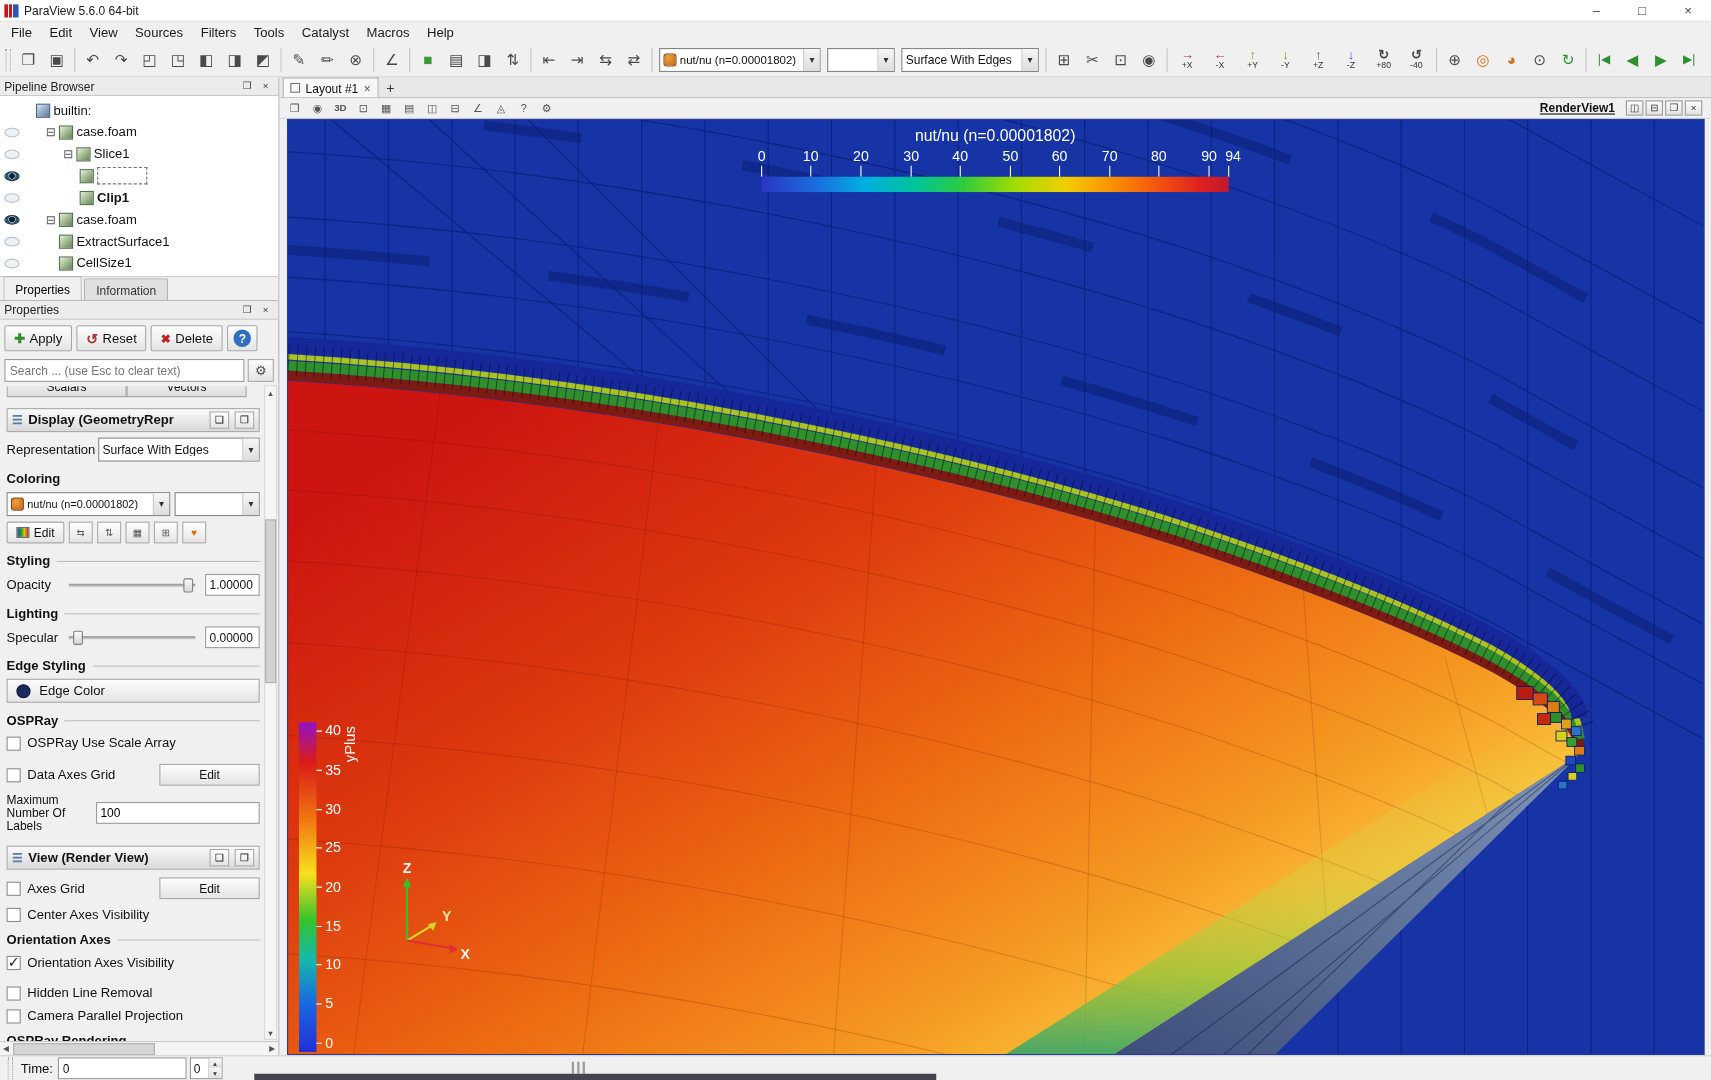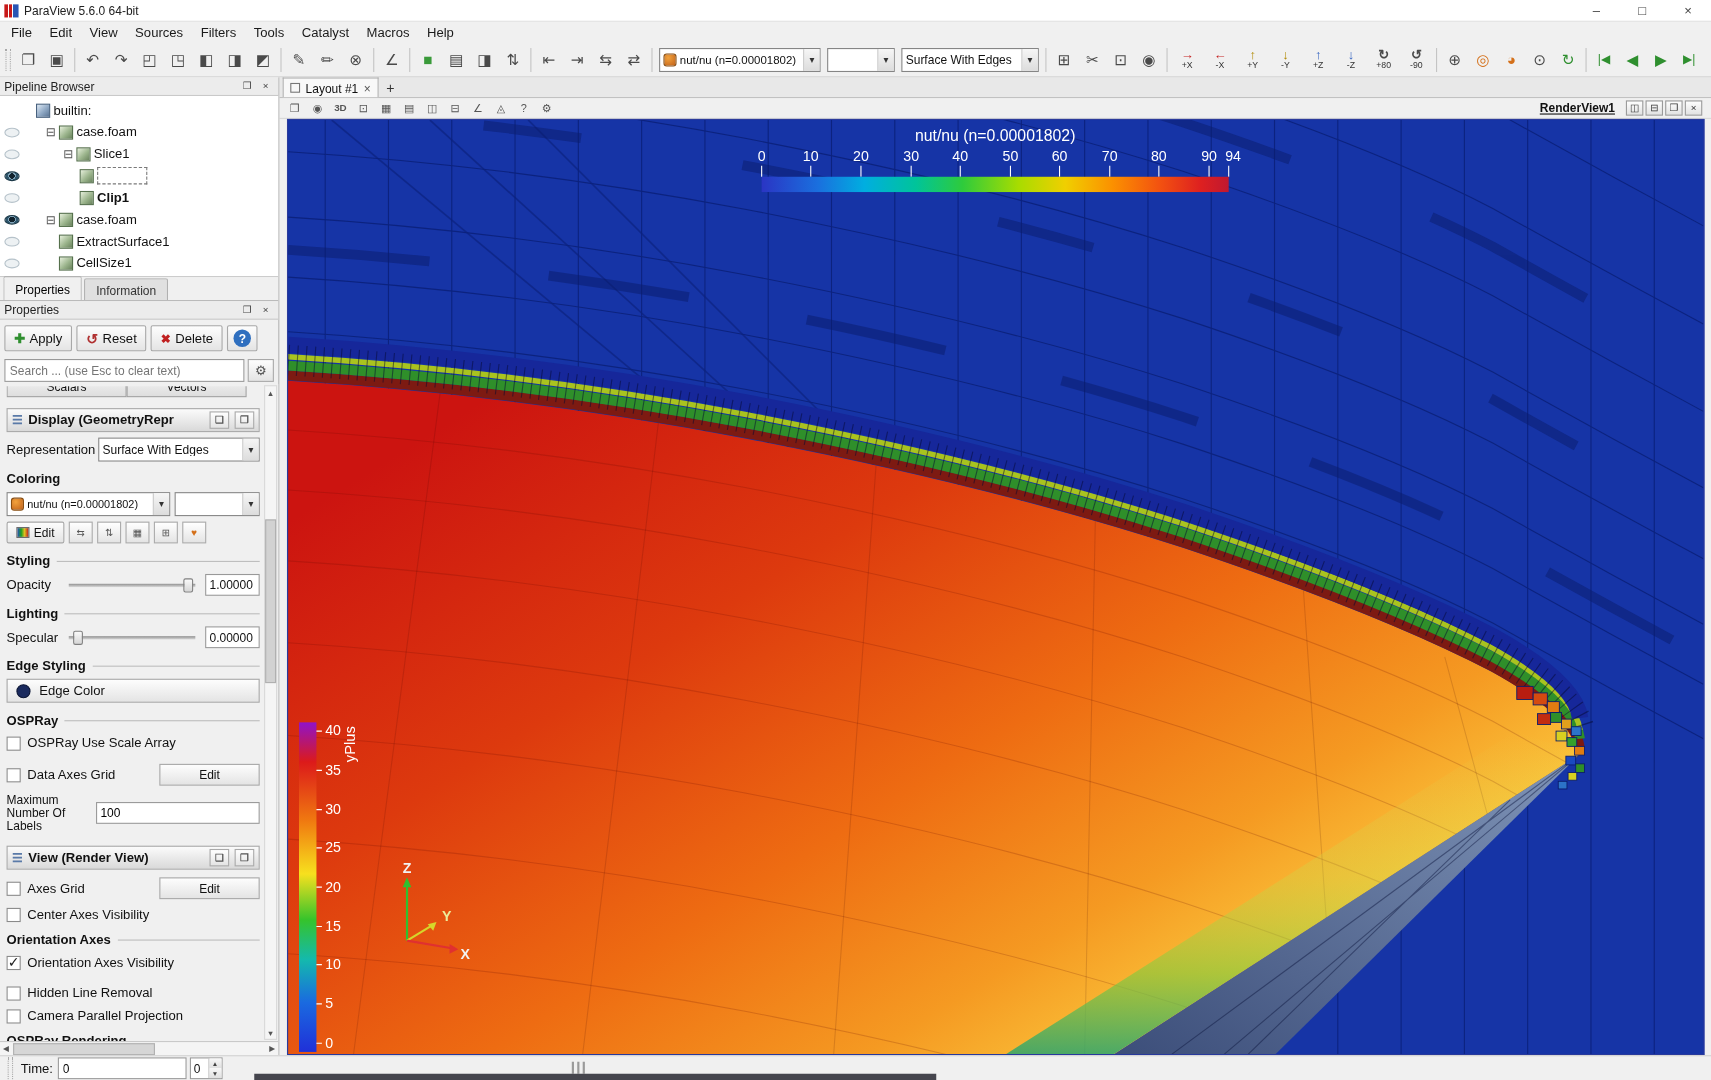--- a/index.html
+++ b/index.html
@@ -277,21 +277,21 @@
     <span class="tb cam">
         <i class="ar cz">↓</i>
         <b class="cl">-Z</b>
       </span>
     <span class="tb cam">
         <i class="ar">↻</i>
         <b class="cl">+80</b>
       </span>
     <span class="tb cam">
         <i class="ar">↺</i>
-        <b class="cl">-90</b>
+        <b class="cl">-40</b>
       </span>
     <span class="sep"></span>
     <span class="tb">
         <i>⊕</i>
       </span>
     <span class="tb">
         <i class="orange">◎</i>
       </span>
     <span class="tb">
         <i class="orange">◕</i>

